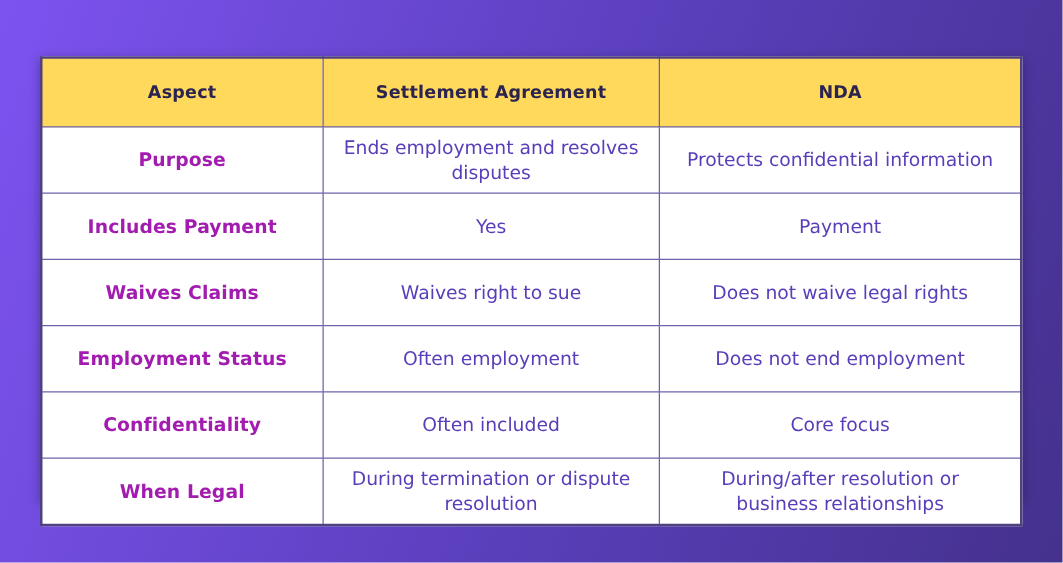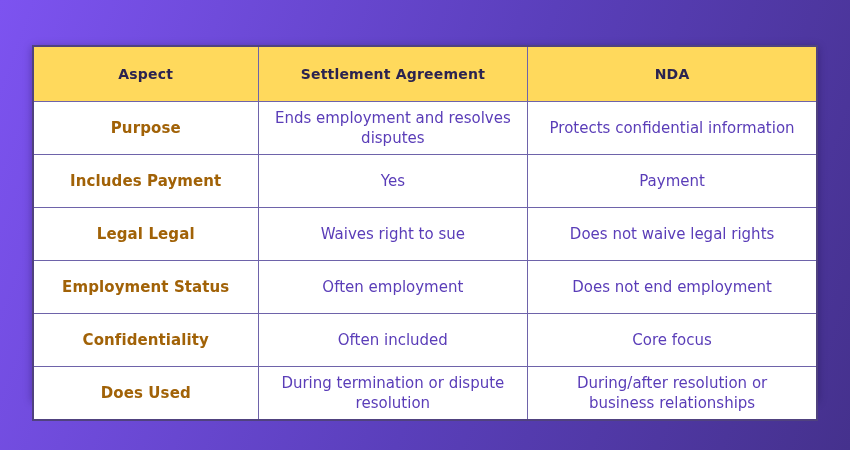--- a/index.html
+++ b/index.html
@@ -49,21 +49,21 @@
     letter-spacing: 0.2px;
   }
   tbody td {
     background: #FFFFFF;
     color: #5A3DB8;
     font-size: 15px;
     font-weight: 400;
     height: 44px;
   }
   tbody td.aspect {
-    color: #a16207;
+    color: #a21caf;
     font-weight: 700;
     letter-spacing: 0.1px;
   }
 </style>
 </head>
 <body>
 
 <div class="table-wrap">
   <table class="comparison">
     <colgroup>
@@ -83,34 +83,34 @@
         <td class="aspect">Purpose</td>
         <td>Ends employment and resolves disputes</td>
         <td>Protects confidential information</td>
       </tr>
       <tr>
         <td class="aspect">Includes Payment</td>
         <td>Yes</td>
         <td>Payment</td>
       </tr>
       <tr>
-        <td class="aspect">Legal Legal</td>
+        <td class="aspect">Waives Claims</td>
         <td>Waives right to sue</td>
         <td>Does not waive legal rights</td>
       </tr>
       <tr>
         <td class="aspect">Employment Status</td>
         <td>Often employment</td>
         <td>Does not end employment</td>
       </tr>
       <tr>
         <td class="aspect">Confidentiality</td>
         <td>Often included</td>
         <td>Core focus</td>
       </tr>
       <tr>
-        <td class="aspect">Does Used</td>
+        <td class="aspect">When Legal</td>
         <td>During termination or dispute resolution</td>
         <td>During/after resolution or business relationships</td>
       </tr>
     </tbody>
   </table>
 </div>
 
 </body></html>

